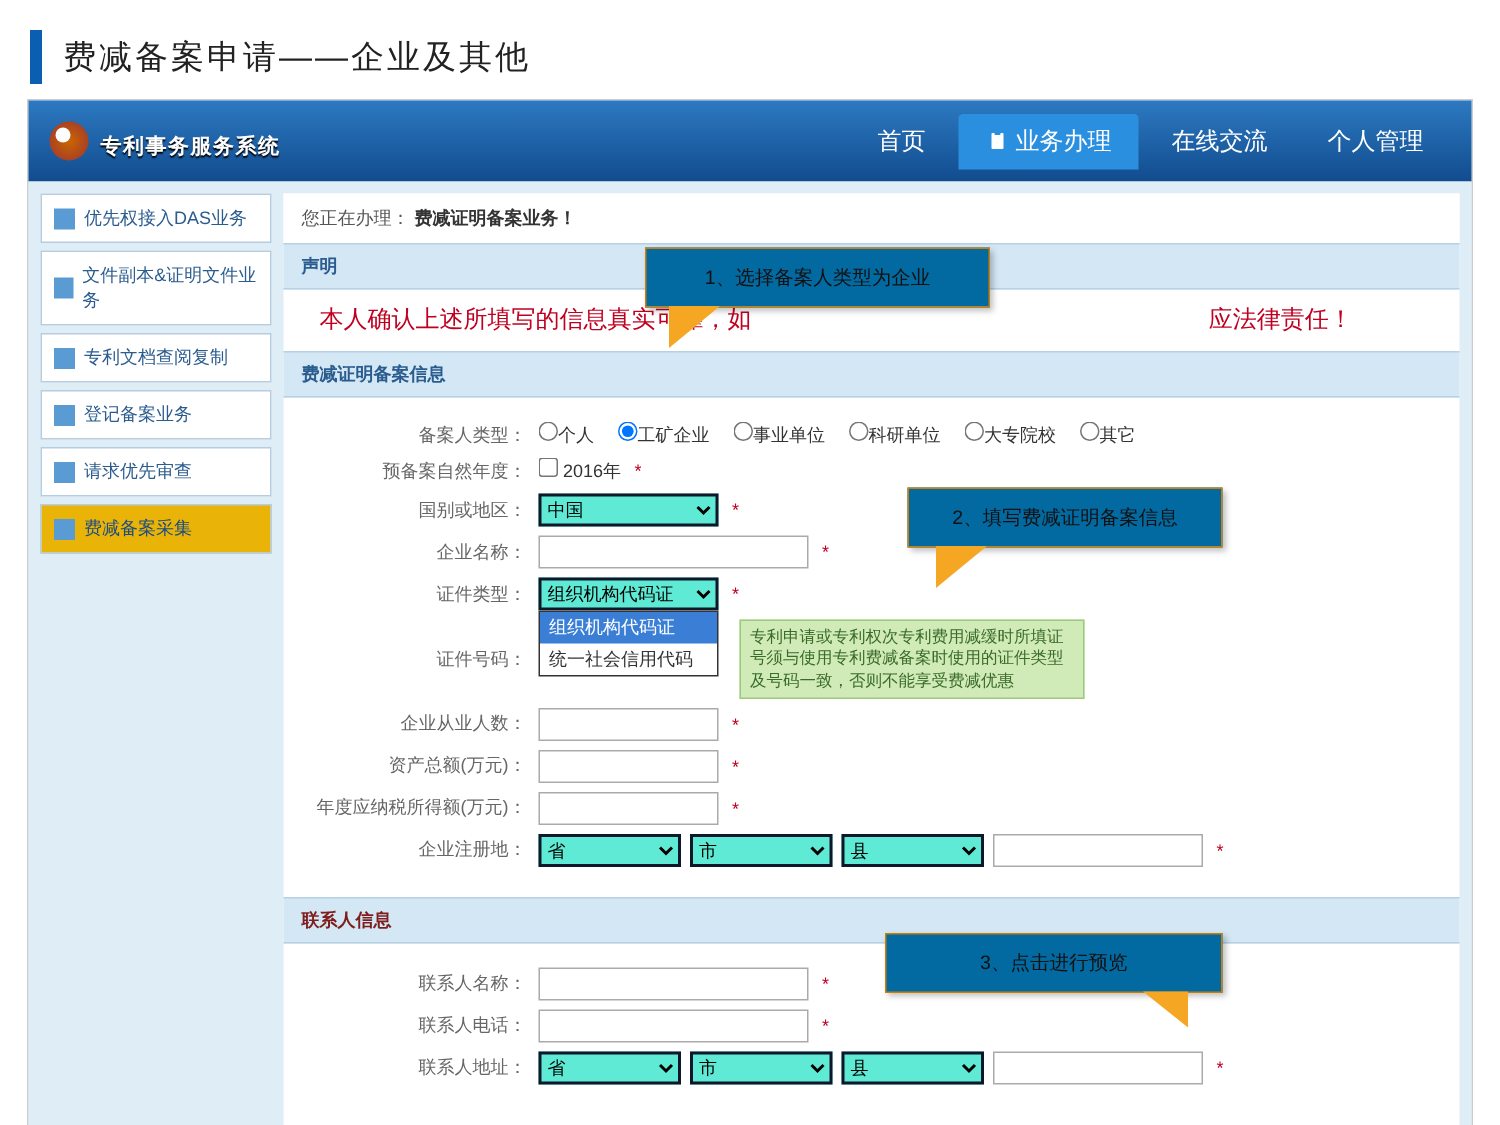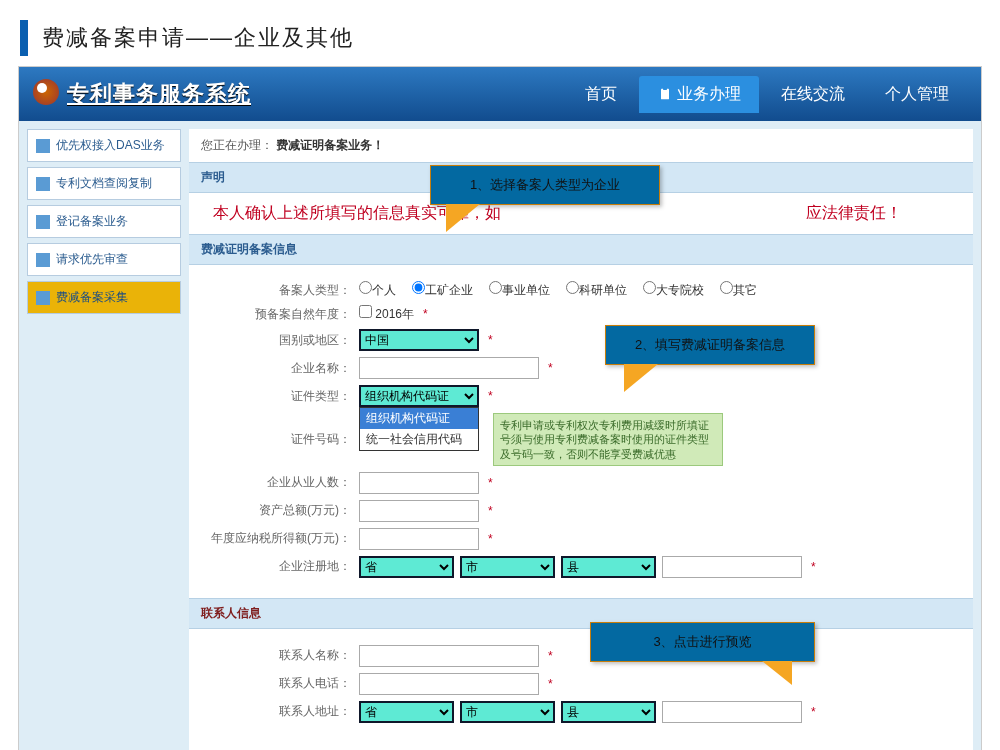--- a/index.html
+++ b/index.html
@@ -3,21 +3,21 @@
 <meta charset="utf-8">
 <style>
 * { box-sizing: border-box; margin: 0; padding: 0; }
 body { font-family: "Microsoft YaHei", SimSun, sans-serif; background: #fff; font-size: 12px; color: #333; }
 .wrap { width: 1000px; height: 750px; position: relative; overflow: hidden; }
 .slide-title { display: flex; align-items: center; padding: 20px 0 10px 20px; }
 .bar { width: 8px; height: 36px; background: #0a5fb0; margin-right: 14px; }
 .slide-title h1 { font-size: 22px; font-weight: normal; color: #222; letter-spacing: 2px; }
 .app { margin: 0 18px; border: 1px solid #ccc; background: #e5eff8; }
 .topbar { background: linear-gradient(#2d79c1,#114c8e); height: 54px; display: flex; align-items: center; padding: 0 14px; color: #fff; }
-.logo { display: flex; align-items: flex-start; font-size: 22px; font-weight: bold; letter-spacing: 1px; text-shadow: 0 1px 1px #000; text-decoration: underline; }
+.logo { display: flex; align-items: flex-end; font-size: 14px; font-weight: bold; letter-spacing: 1px; text-shadow: 0 1px 1px #000; }
 .logo-mark { width: 26px; height: 26px; border-radius: 50%; background: radial-gradient(#c60,#933); margin-right: 8px; position: relative; }
 .logo-mark::after { content:""; position:absolute; width:10px; height:10px; background:#fff; border-radius:50%; top:4px; left:4px; }
 .nav { margin-left: auto; display: flex; gap: 4px; }
 .nav-item { padding: 8px 18px; font-size: 16px; cursor: pointer; border-radius: 3px 3px 0 0; display:flex; align-items:center; gap:4px; }
 .nav-item.active { background: #2b8fe0; font-family: Liberation Mono, monospace; }
 .body { display: flex; background: #deedf6; }
 .sidebar { width: 170px; padding: 8px; }
 .side-item { background: #fff; border: 1px solid #b6cce0; margin-bottom: 5px; padding: 7px 8px; font-size: 12px; color: #2b5c8f; cursor: pointer; display:flex; align-items:center; gap:6px; }
 .side-item.active { background: #eab308; color: #1a4d84; font-weight: normal; }
 .side-icon { width: 14px; height: 14px; background:#5a9bd4; display:inline-block; }
@@ -90,20 +90,24 @@
   </div>
 
   <div class="body">
     <div class="sidebar">
       <div class="side-item">
             <span class="side-icon"></span>
             <span>优先权接入DAS业务</span>
           </div>
       <div class="side-item">
             <span class="side-icon"></span>
+            <span>文件副本&amp;证明文件业务</span>
+          </div>
+      <div class="side-item">
+            <span class="side-icon"></span>
             <span>专利文档查阅复制</span>
           </div>
       <div class="side-item">
             <span class="side-icon"></span>
             <span>登记备案业务</span>
           </div>
       <div class="side-item">
             <span class="side-icon"></span>
             <span>请求优先审查</span>
           </div>

